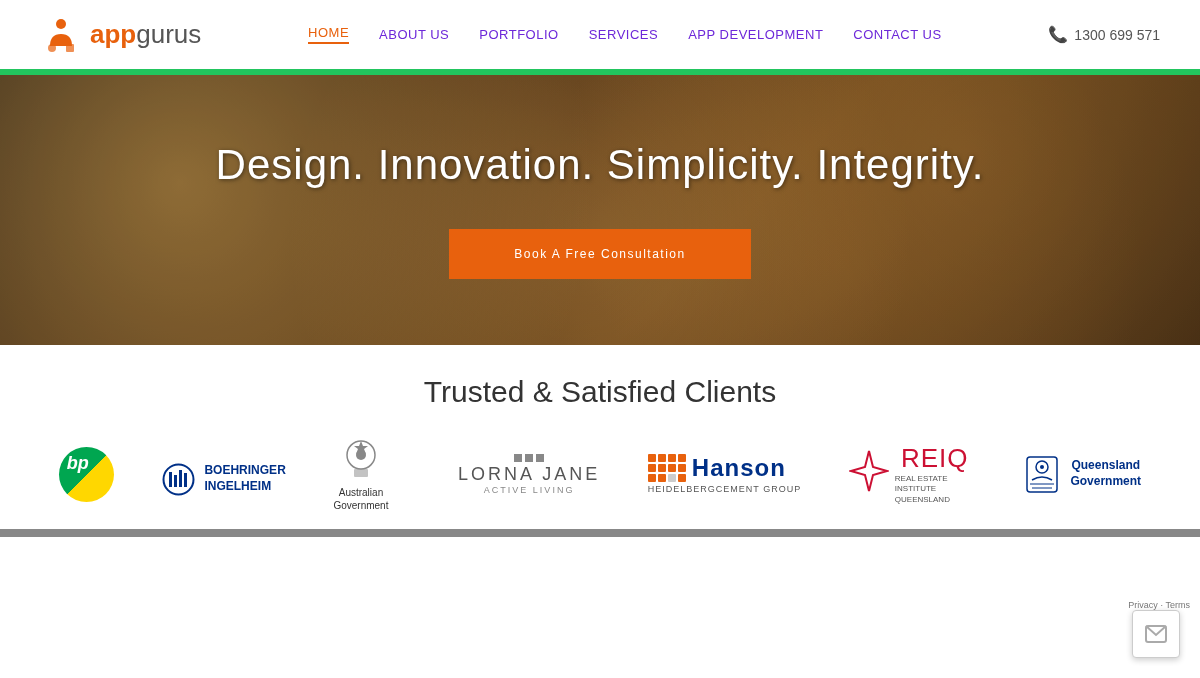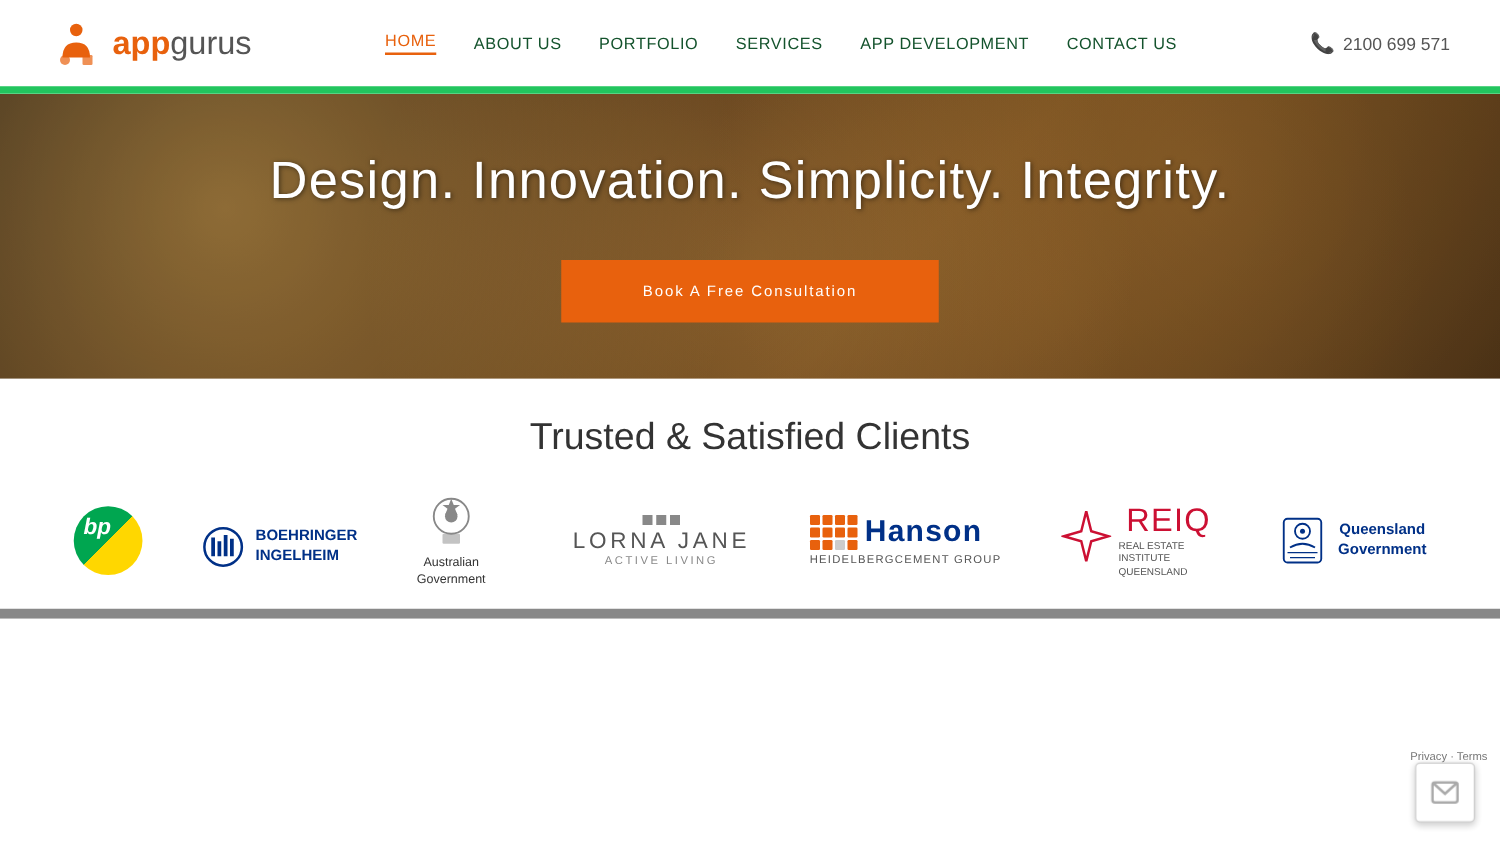--- a/index.html
+++ b/index.html
@@ -40,21 +40,21 @@
       font-weight: 400;
     }
     nav {
       display: flex;
       align-items: center;
       gap: 30px;
     }
     nav a {
       text-decoration: none;
       font-size: 13px;
-      color: #14532d;
+      color: #6d28d9;
       letter-spacing: 0.5px;
       text-transform: uppercase;
       font-weight: 500;
     }
     nav a.active {
       color: #e8610d;
       border-bottom: 2px solid #e8610d;
       padding-bottom: 2px;
     }
     .phone-area {
@@ -65,21 +65,21 @@
       font-size: 14px;
     }
     .phone-icon {
       color: #777;
       font-size: 16px;
     }
 
     
     .hero {
       position: relative;
-      height: 228px;
+      height: 270px;
       overflow: hidden;
       display: flex;
       flex-direction: column;
       align-items: center;
       justify-content: center;
       gap: 40px;
     }
     .hero-bg {
       position: absolute;
       inset: 0;
@@ -369,21 +369,21 @@
     <a href="#" class="active">HOME</a>
     <a href="#">ABOUT US</a>
     <a href="#">PORTFOLIO</a>
     <a href="#">SERVICES</a>
     <a href="#">APP DEVELOPMENT</a>
     <a href="#">CONTACT US</a>
   </nav>
 
   <div class="phone-area">
     <span class="phone-icon">📞</span>
-    <span>2100 699 571</span>
+    <span>1300 699 571</span>
   </div>
 </header>
 
 <section class="hero">
   <div class="hero-bg"></div>
   <h1 class="hero-headline">Design. Innovation. Simplicity. Integrity.</h1>
   <button class="cta-button">Book A Free Consultation</button>
 </section>
 
 <section class="clients-section">

